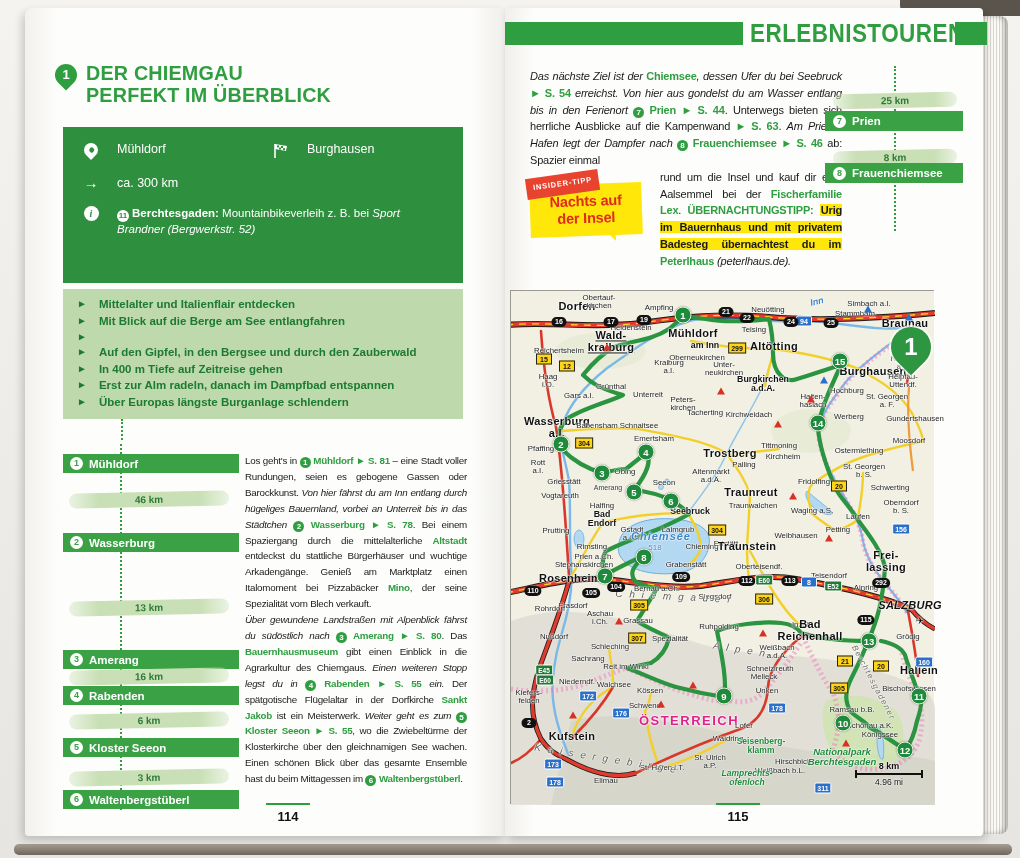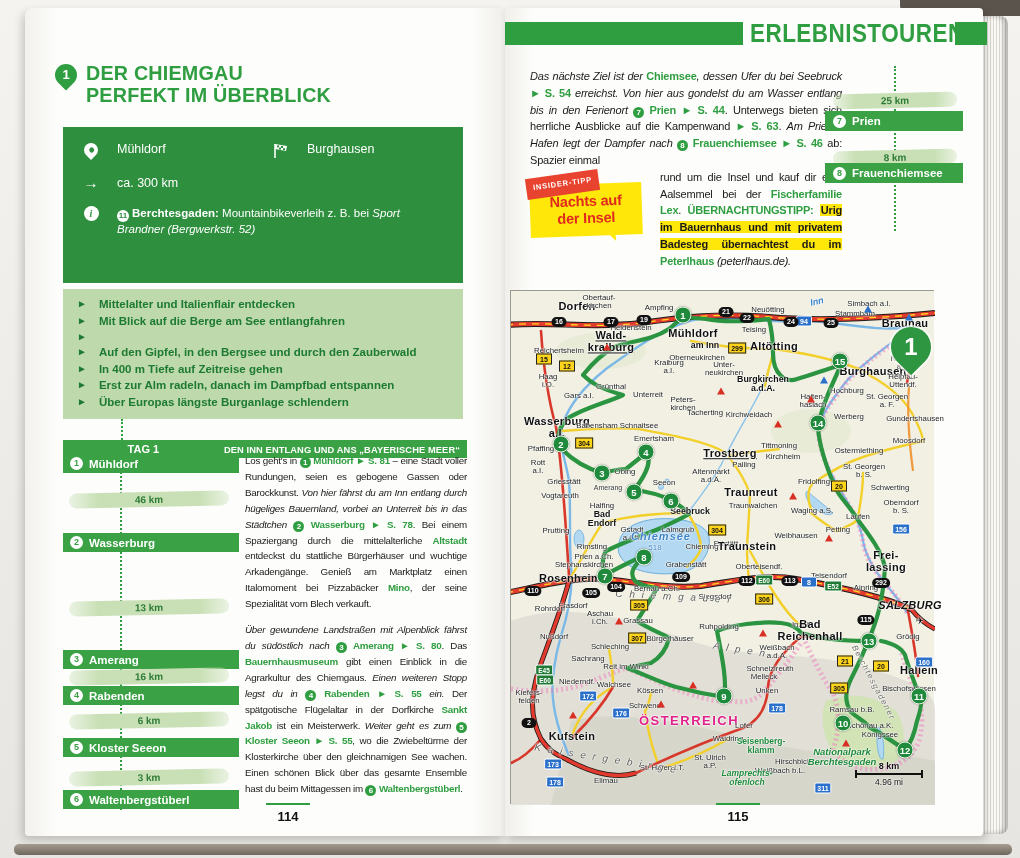--- a/index.html
+++ b/index.html
@@ -45,21 +45,21 @@
   .tagbar{position:absolute; left:0; top:0; width:404px; height:18px; background:var(--greenbar); display:flex; align-items:center;}
   .tagbar .tb-day{width:176px; text-align:center; color:#fff; font-weight:bold; font-size:11px;}
   .tagbar .tb-title{flex:1; color:#fff; font-weight:bold; font-size:9.6px; letter-spacing:.1px; white-space:nowrap; transform:scaleX(.97); transform-origin:left;}
   .itin-item{position:absolute; left:0;}
   .stop-bar{width:176px; height:19px; background:var(--greenbar); display:flex; align-items:center; gap:6px; padding:0 7px; color:#fff; font-weight:bold; font-size:11.5px;}
   .stop-bar .num{width:13px; height:13px; border-radius:50%; background:#fff; color:var(--greenbar); font-size:9px; line-height:13px; text-align:center; flex:0 0 auto;}
   .dist-brush{width:160px; margin-left:6px; height:15px; border-radius:8px/7px; transform:rotate(-1.2deg);
     background:linear-gradient(90deg,rgba(201,224,182,.35),var(--brush) 18%,var(--brush) 82%,rgba(201,224,182,.35));
     text-align:center; color:#2c7a35; font-weight:bold; font-size:10px; line-height:15px;}
   .body-col{position:absolute; left:182px; top:13px; width:222px; font-size:9.8px; line-height:15.9px; letter-spacing:-.25px; text-align:justify; color:var(--ink);}
-  .body-col p + p{margin-top:10px;}
+  .body-col p + p{margin-top:0;}
   .it{font-style:italic;} .bd{font-weight:bold;}
   .gr{color:var(--green); font-weight:bold;}
   .hl{background:var(--yellow); font-weight:bold; padding:0 1px;}
   .mk{display:inline-block; width:11px; height:11px; border-radius:50%; background:var(--green); color:#fff; font-size:8px; font-weight:bold; text-align:center; line-height:11px; vertical-align:-1px; font-style:normal; letter-spacing:0;}
   .pagenum{position:absolute; bottom:12px; width:70px; text-align:center; font-weight:bold; font-size:13px; color:#111;}
   .pagenum::before{content:""; display:block; width:44px; height:2px; background:var(--green); margin:0 auto 4px auto;}
   .page.left .pagenum{left:228px;} .page.right .pagenum{left:198px;}
 
   
   .rp-headerbar{position:absolute; left:0; top:14px; width:238px; height:23px; background:var(--green);}
@@ -193,24 +193,20 @@
         <div class="hl-row">
           <span class="arr">►</span>
           <span>Über Europas längste Burganlage schlendern</span>
         </div>
       </div>
 
     <div class="dot-connector"></div>
 
     <div class="day-wrap">
       <div class="itin-dots"></div>
-      <div class="tagbar">
-        <span class="tb-day">TAG 1</span>
-        <span class="tb-title">DEN INN ENTLANG UND ANS „BAYERISCHE MEER“</span>
-      </div>
       <div id="itinerary">
           <div class="itin-item" style="top: 14px;">
             <div class="stop-bar">
               <span class="num">1</span>
               <span>Mühldorf</span>
             </div>
           </div>
           <div class="itin-item" style="top: 52px;">
             <div class="dist-brush">46 km</div>
           </div>
@@ -437,21 +433,21 @@
         <span class="ml t" style="left: 348px; top: 160px;">Ostermiething</span>
         <span class="ml t" style="left: 268px; top: 155px;">Tittmoning</span>
         <span class="ml t" style="left: 272px; top: 166px;">Kirchheim</span>
         <span class="ml t" style="left: 233px; top: 174px;">Palling</span>
         <span class="ml t" style="left: 200px; top: 185px;">Altenmarkt
 a.d.Ä.</span>
         <span class="ml t" style="left: 30px; top: 158px;">Pfaffing</span>
         <span class="ml t" style="left: 27px; top: 176px;">Rott
 a.I.</span>
         <span class="ml t" style="left: 53px; top: 191px;">Griesstätt</span>
-        <span class="ml c1" style="left: 219px; top: 163px; text-decoration: underline;">Trostberg</span>
+        <span class="ml c1" style="left: 219px; top: 163px;">Trostberg</span>
         <span class="ml t" style="left: 114px; top: 181px;">Obing</span>
         <span class="ml ts" style="left: 97px; top: 197px;">Amerang</span>
         <span class="ml t" style="left: 49px; top: 205px;">Vogtareuth</span>
         <span class="ml t" style="left: 153px; top: 192px;">Seeon</span>
         <span class="ml c2" style="left: 179px; top: 221px;">Seebruck</span>
         <span class="ml t" style="left: 91px; top: 215px;">Halfing</span>
         <span class="ml c2" style="left: 91px; top: 228px;">Bad
 Endorf</span>
         <span class="ml t" style="left: 45px; top: 240px;">Prutting</span>
         <span class="ml t" style="left: 121px; top: 243px;">Gstadt
@@ -491,21 +487,21 @@
         <span class="ml c1" style="left: 408px; top: 380px;">Hallein</span>
         <span class="ml t" style="left: 62px; top: 315px;">Frasdorf</span>
         <span class="ml t" style="left: 39px; top: 318px;">Rohrdorf</span>
         <span class="ml t" style="left: 89px; top: 327px;">Aschau
 i.Ch.</span>
         <span class="ml t" style="left: 127px; top: 330px;">Grassau</span>
         <span class="ml t" style="left: 290px; top: 334px;">Inzell</span>
         <span class="ml c1" style="left: 299px; top: 340px;">Bad
 Reichenhall</span>
         <span class="ml t" style="left: 208px; top: 336px;">Ruhpolding</span>
-        <span class="ml t" style="left: 159px; top: 348px;">Bürgerhäuser</span>
+        <span class="ml t" style="left: 159px; top: 348px;">Spezialität</span>
         <span class="ml t" style="left: 43px; top: 346px;">Nußdorf</span>
         <span class="ml t" style="left: 99px; top: 356px;">Schleching</span>
         <span class="ml t" style="left: 77px; top: 368px;">Sachrang</span>
         <span class="ml t" style="left: 115px; top: 376px;">Reit im Winkl</span>
         <span class="ml t" style="left: 66px; top: 391px;">Niederndf.</span>
         <span class="ml t" style="left: 103px; top: 394px;">Walchsee</span>
         <span class="ml t" style="left: 139px; top: 400px;">Kössen</span>
         <span class="ml t" style="left: 135px; top: 415px;">Schwendt</span>
         <span class="ml t" style="left: 18px; top: 406px;">Kiefers-
 felden</span>

